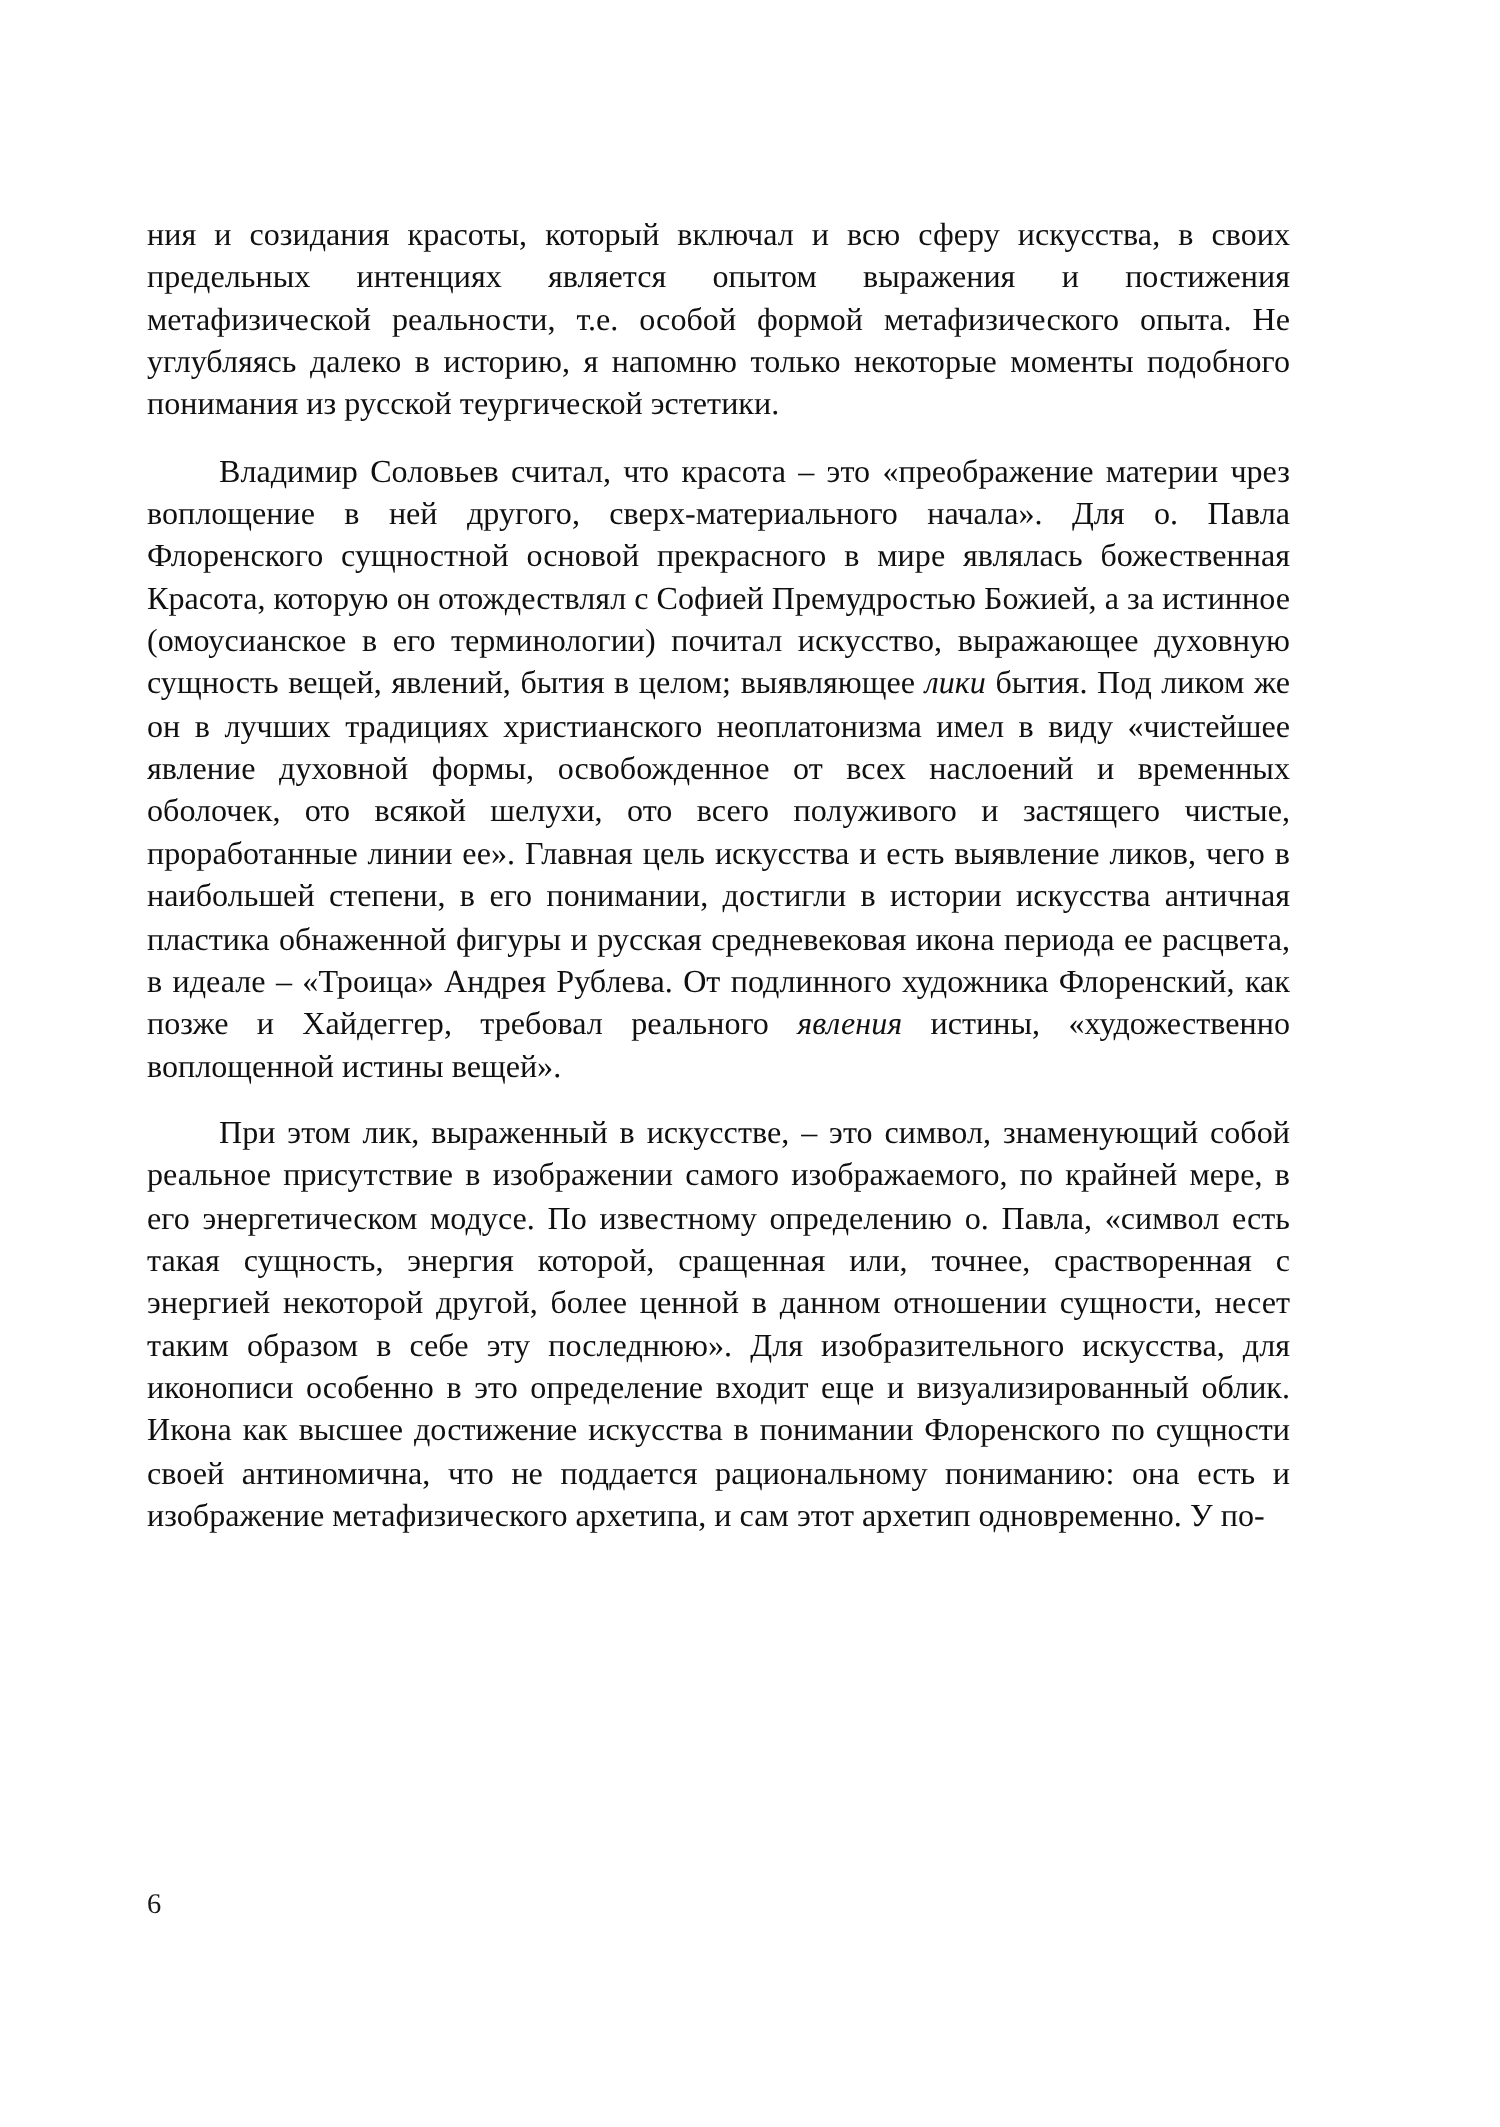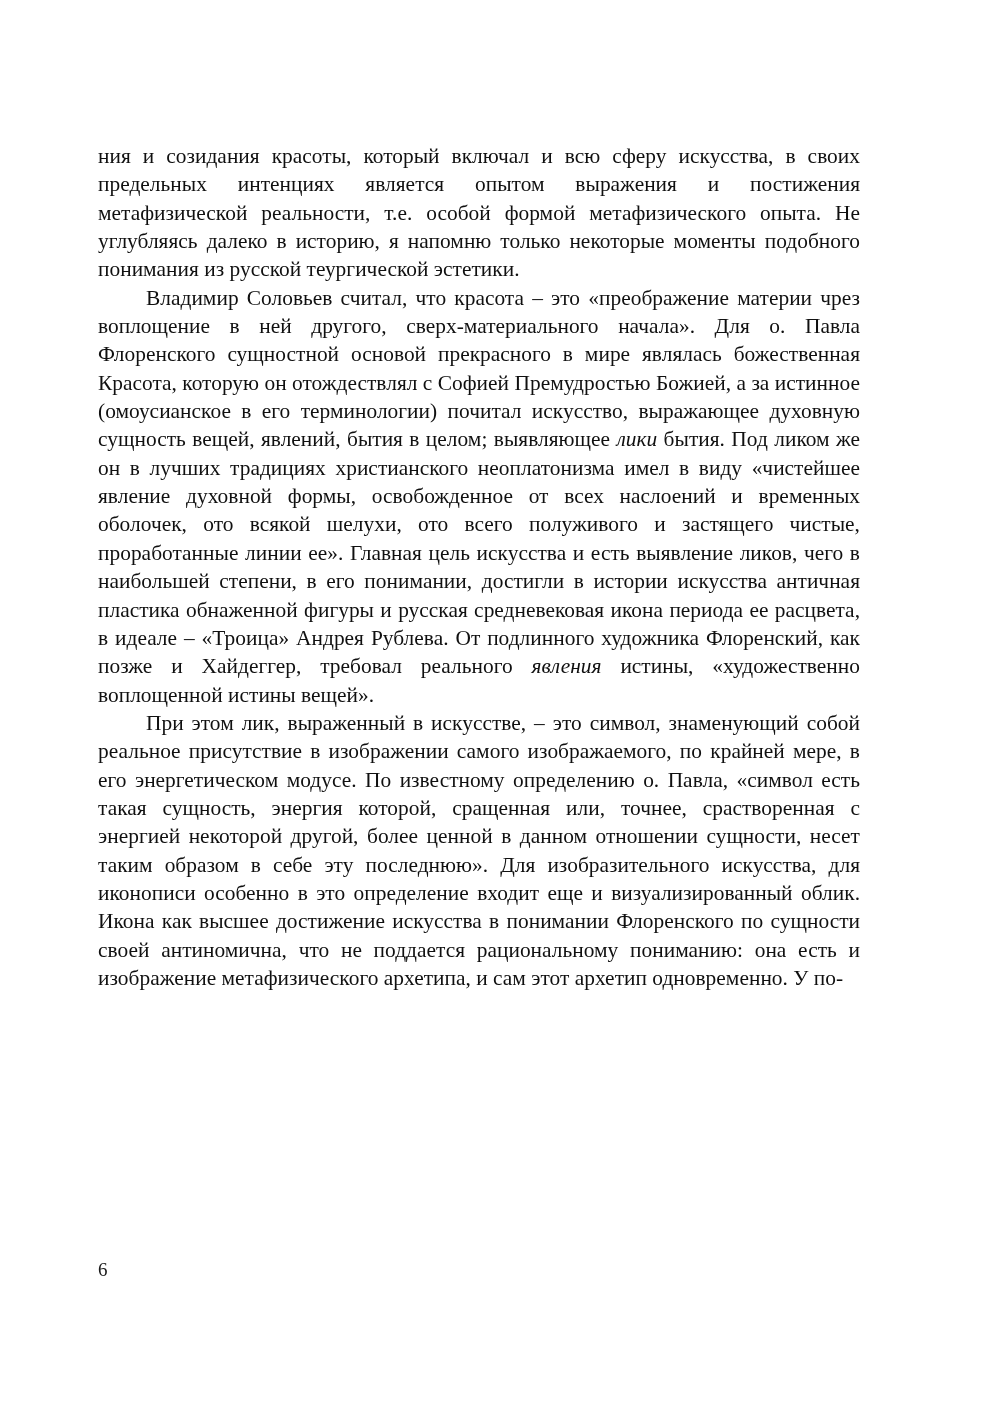--- a/index.html
+++ b/index.html
@@ -29,21 +29,21 @@
     line-height: 28.35px;
     color: #101010;
     text-align: justify;
     text-justify: inter-word;
     letter-spacing: 0.02px;
     word-spacing: 0px;
     hyphens: manual;
     -webkit-hyphens: manual;
   }
   .para + .para {
-    margin-top: 0;
+    margin-top: 16px;
   }
   .para.indent {
     text-indent: 48px;
   }
   .para em {
     font-style: italic;
   }
   .page-number {
     position: absolute;
     left: 98px;

